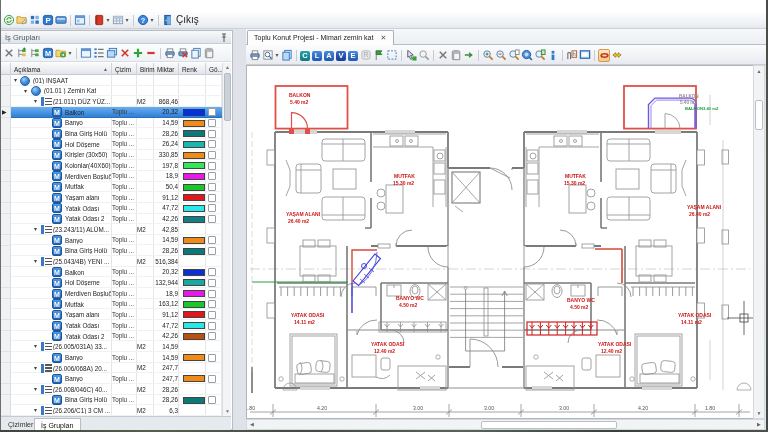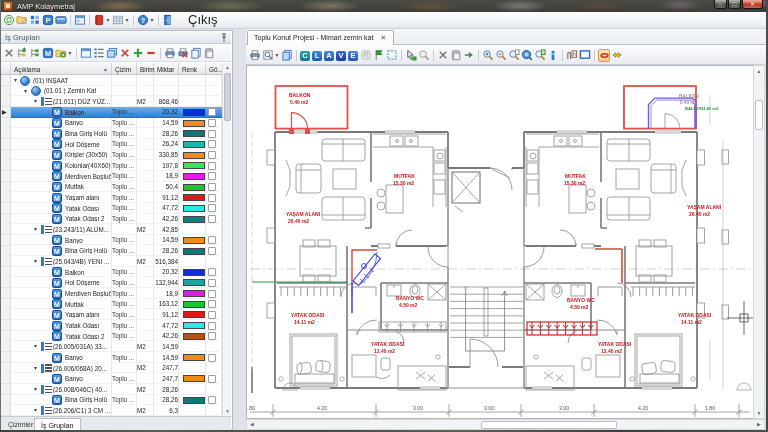--- a/index.html
+++ b/index.html
@@ -25,21 +25,21 @@
  background:linear-gradient(#b8b9b6,#76766f 40%,#4e4e48 55%,#6a6a62);border-radius:0 0 3px 3px;
  color:#f4f4f4;font-size:6px;line-height:8px;text-align:center;vertical-align:top;margin-left:1px;}
 .wb.cl{width:21px;background:linear-gradient(#f0b0a0,#d4604e 40%,#b23a28 55%,#d06048);}
 
 .maintb{position:absolute;left:0;top:12px;width:768px;height:17px;
  background:linear-gradient(#fdfdfe,#f1f3f6 60%,#e5e9ee);border-bottom:1px solid #ccd1d9;
  padding:2px 0 0 2px;white-space:nowrap;}
 .tbi{display:inline-block;width:12px;height:13px;vertical-align:top;margin:0 0.5px;position:relative;}
 .tbsep{display:inline-block;width:1px;height:11px;background:#c8ccd2;margin:1px 2.5px;vertical-align:top;}
 .tbarr{display:inline-block;width:6px;height:13px;vertical-align:top;color:#555;font-size:6px;line-height:13px;text-align:center;}
-.cikis{display:inline-block;font-size:13px;color:#222;line-height:12px;margin-left:14px;vertical-align:top;}
+.cikis{display:inline-block;font-size:10px;color:#222;line-height:12px;margin-left:2px;vertical-align:top;}
 
 .body{position:absolute;left:0;top:29px;width:768px;height:401px;background:#dfe3e9;}
 .left{position:absolute;left:0;top:1px;width:233px;height:400px;background:#fff;border:1px solid #b7bcc5;border-left:none;}
 .split{position:absolute;left:233px;top:0;width:13px;height:401px;background:#dfe3e9;}
 .right{position:absolute;left:246px;top:0;width:522px;height:401px;}
 
 .phead{position:absolute;left:0;top:0;width:231px;height:13px;
  background:linear-gradient(#f8f9fa,#e9edf2 60%,#dfe4ea);border-bottom:1px solid #c9ced6;
  font-size:7.5px;color:#4f5a66;padding:2px 0 0 5px;}
 .pin{position:absolute;right:5px;top:2px;width:5px;height:8px;color:#555;font-size:8px;line-height:8px;}
@@ -101,25 +101,20 @@
 .rhs .lf{left:0;}.rhs .rt{right:0;}
 
 .edge-r{position:absolute;right:0;top:0;width:2px;height:432px;background:linear-gradient(#4a4a46,#56564e 40%,#3f4a42);z-index:9;}
 .edge-l{position:absolute;left:0;top:0;width:1px;height:432px;background:#6b6f6b;z-index:9;}
 .edge-b{position:absolute;left:0;top:430px;width:768px;height:2px;z-index:9;
  background:linear-gradient(90deg,#3c443c,#55604f 20%,#424a42 40%,#5a6456 60%,#39413b 80%,#4a524a);}
 svg{display:block;}
 </style></head>
 <body>
 <div class="win">
- <div class="titlebar">
-      <div class="appico"></div>
-      <span class="title">AMP Kolaymetraj</span>
-  <span class="winbtns"><span class="wb">–</span><span class="wb">□</span><span class="wb cl">✕</span></span>
- </div>
  <div class="maintb"><span class="tbi"><svg width="12" height="12" viewBox="0 0 13 13">
           <circle cx="6.5" cy="6.5" r="5" fill="#eaf5ea" stroke="#3d9b3d"></circle>
           <path d="M4 6.5a2.5 2.5 0 0 1 4.4-1.6M9 6.5a2.5 2.5 0 0 1-4.4 1.6" stroke="#2e8b2e" fill="none"></path>
           <path d="M8.6 3.2l.4 2-2-.4zM4.4 9.8l-.4-2 2 .4z" fill="#2e8b2e"></path>
         </svg></span><span class="tbi"><svg width="12" height="12" viewBox="0 0 13 13">
           <path d="M1 3h4l1 1h5v6H1z" fill="#f7d477" stroke="#c89a38"></path>
           <path d="M7 9l3-3 1.5 1.5-3 3H7z" fill="#e8e8e8" stroke="#888"></path>
         </svg></span><span class="tbi"><svg width="12" height="12" viewBox="0 0 13 13">
           <rect x="2" y="2" width="3.6" height="3.6" fill="#2a6fc0"></rect>
           <rect x="7" y="2" width="3.6" height="3.6" fill="#7ab0e8"></rect>

